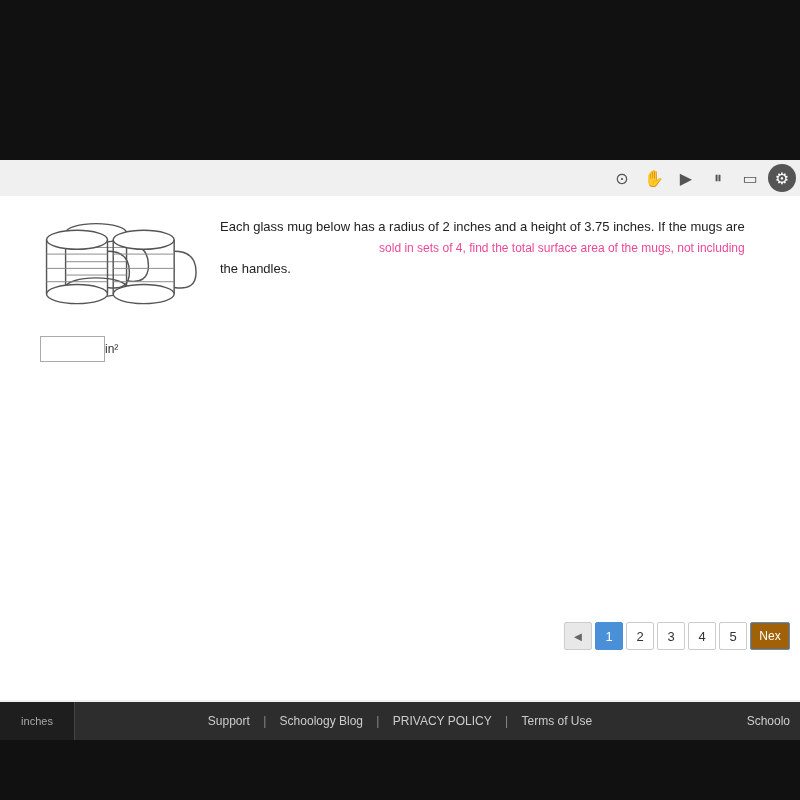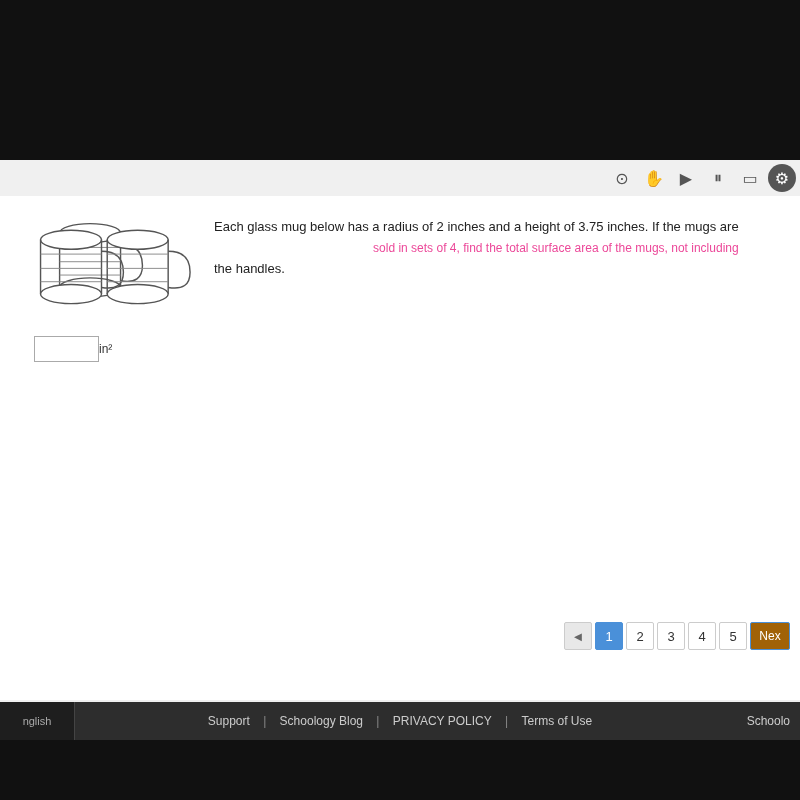--- a/index.html
+++ b/index.html
@@ -62,21 +62,21 @@
     }
 
     
     .content-area {
       position: absolute;
       top: 36px;
       left: 0;
       right: 0;
       bottom: 40px;
       background: white;
-      padding: 20px 24px;
+      padding: 20px 30px;
     }
 
     
     .question-row {
       display: flex;
       align-items: flex-start;
       margin-bottom: 20px;
     }
 
     .mug-image {
@@ -307,21 +307,21 @@
       <div class="page-btn">2</div>
       <div class="page-btn">3</div>
       <div class="page-btn">4</div>
       <div class="page-btn">5</div>
       <div class="page-btn next-btn">Nex</div>
     </div>
 
   </div>
 
   <div class="screen-footer">
-    <div class="left-lang">nglish</div>
+    <div class="left-lang">inches</div>
     <span class="footer-link">Support</span>
     <span class="footer-sep">&nbsp;|&nbsp;</span>
     <span class="footer-link">Schoology Blog</span>
     <span class="footer-sep">&nbsp;|&nbsp;</span>
     <span class="footer-link">PRIVACY POLICY</span>
     <span class="footer-sep">&nbsp;|&nbsp;</span>
     <span class="footer-link">Terms of Use</span>
     <span class="footer-brand">Schoolo</span>
   </div>
 

